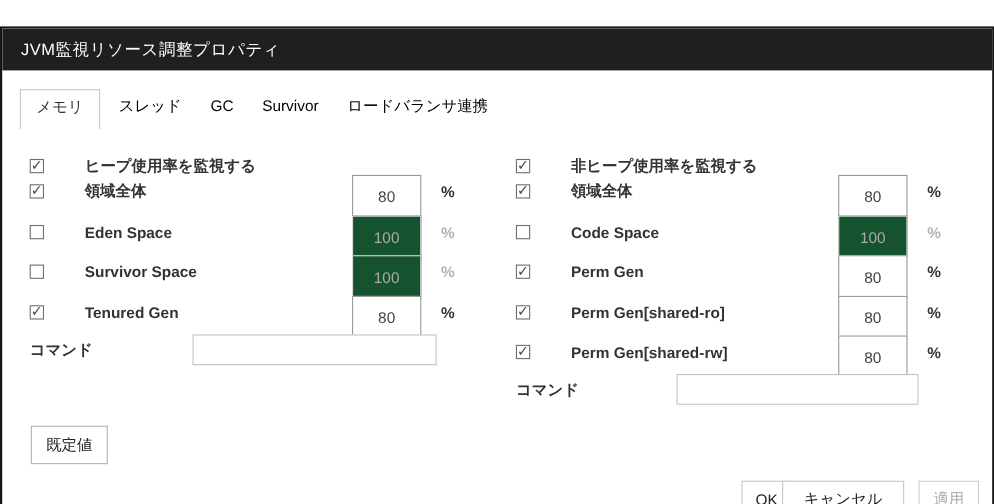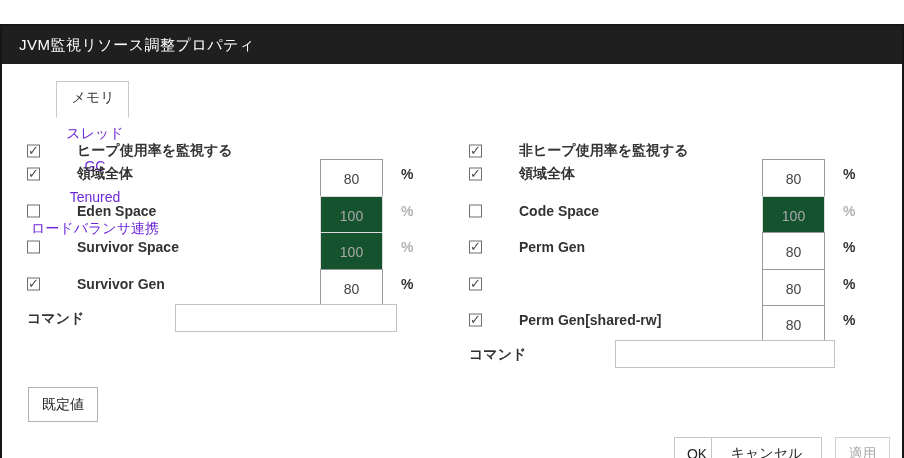--- a/index.html
+++ b/index.html
@@ -11,23 +11,23 @@
   .dialog {
     position:absolute; left:0; top:0; width:904px; height:458px;
     box-sizing:border-box; border:2px solid #161616; background:#fff; overflow:hidden;margin-top:24px;
   }
   .titlebar {
     position:absolute; left:0; top:0; right:0; height:38px;
     background:#1f1f1f; color:#fff; display:flex; align-items:center;
     padding-left:17px; font-size:15px; letter-spacing:0.5px;
   }
   
-  .tabs { position:absolute; left:16px; top:55px; display:flex; align-items:center;flex-direction:column; }
+  .tabs { position:absolute; left:16px; top:55px; display:flex; align-items:flex-start; }
   .tab {
-    font-size:14px; color:#6d28d9; padding:7px 13px 8px 13px; cursor:default; white-space:nowrap;
+    font-size:14px; color:#000000; padding:7px 13px 8px 13px; cursor:default; white-space:nowrap;
   }
   .tab.active {
     color:#333; background:#fff;
     border:1px solid #c9c9c9; border-bottom:1px solid #fff;
     padding:7px 14px 10px 14px; margin-right:4px;
   }
   
   .col { position:absolute; top:93px; width:425px; height:270px; }
   .col-left  { left:25px; }
   .col-right { left:467px; }
@@ -90,21 +90,21 @@
 <div class="dialog">
 
   <div class="titlebar">
     <span>JVM監視リソース調整プロパティ</span>
   </div>
 
   <div class="tabs">
     <div class="tab active">メモリ</div>
     <div class="tab">スレッド</div>
     <div class="tab">GC</div>
-    <div class="tab">Tenured</div>
+    <div class="tab">Survivor</div>
     <div class="tab">ロードバランサ連携</div>
   </div>
 
   <div class="col col-left">
     <div class="row rt0">
       <span class="cb checked"></span>
       <span class="lbl">ヒープ使用率を監視する</span>
     </div>
 
     <div class="row rt1">
@@ -123,21 +123,21 @@
 
     <div class="row rt3">
       <span class="cb"></span>
       <span class="lbl">Survivor Space</span>
       <input class="num disabled" value="100" style="">
       <span class="unit dim">%</span>
     </div>
 
     <div class="row rt4">
       <span class="cb checked"></span>
-      <span class="lbl">Survivor Gen</span>
+      <span class="lbl">Tenured Gen</span>
       <input class="num" value="80" style="">
       <span class="unit">%</span>
     </div>
 
     <div class="row rtc-l">
       <span class="lbl lbl-cmd">コマンド</span>
       <input class="cmd cmd-l" value="" style="">
     </div>
   </div>
 
@@ -163,20 +163,21 @@
 
     <div class="row rt3">
       <span class="cb checked"></span>
       <span class="lbl">Perm Gen</span>
       <input class="num" value="80" style="">
       <span class="unit">%</span>
     </div>
 
     <div class="row rt4">
       <span class="cb checked"></span>
+      <span class="lbl">Perm Gen[shared-ro]</span>
       <input class="num" value="80" style="">
       <span class="unit">%</span>
     </div>
 
     <div class="row rt5">
       <span class="cb checked"></span>
       <span class="lbl">Perm Gen[shared-rw]</span>
       <input class="num" value="80" style="">
       <span class="unit">%</span>
     </div>

